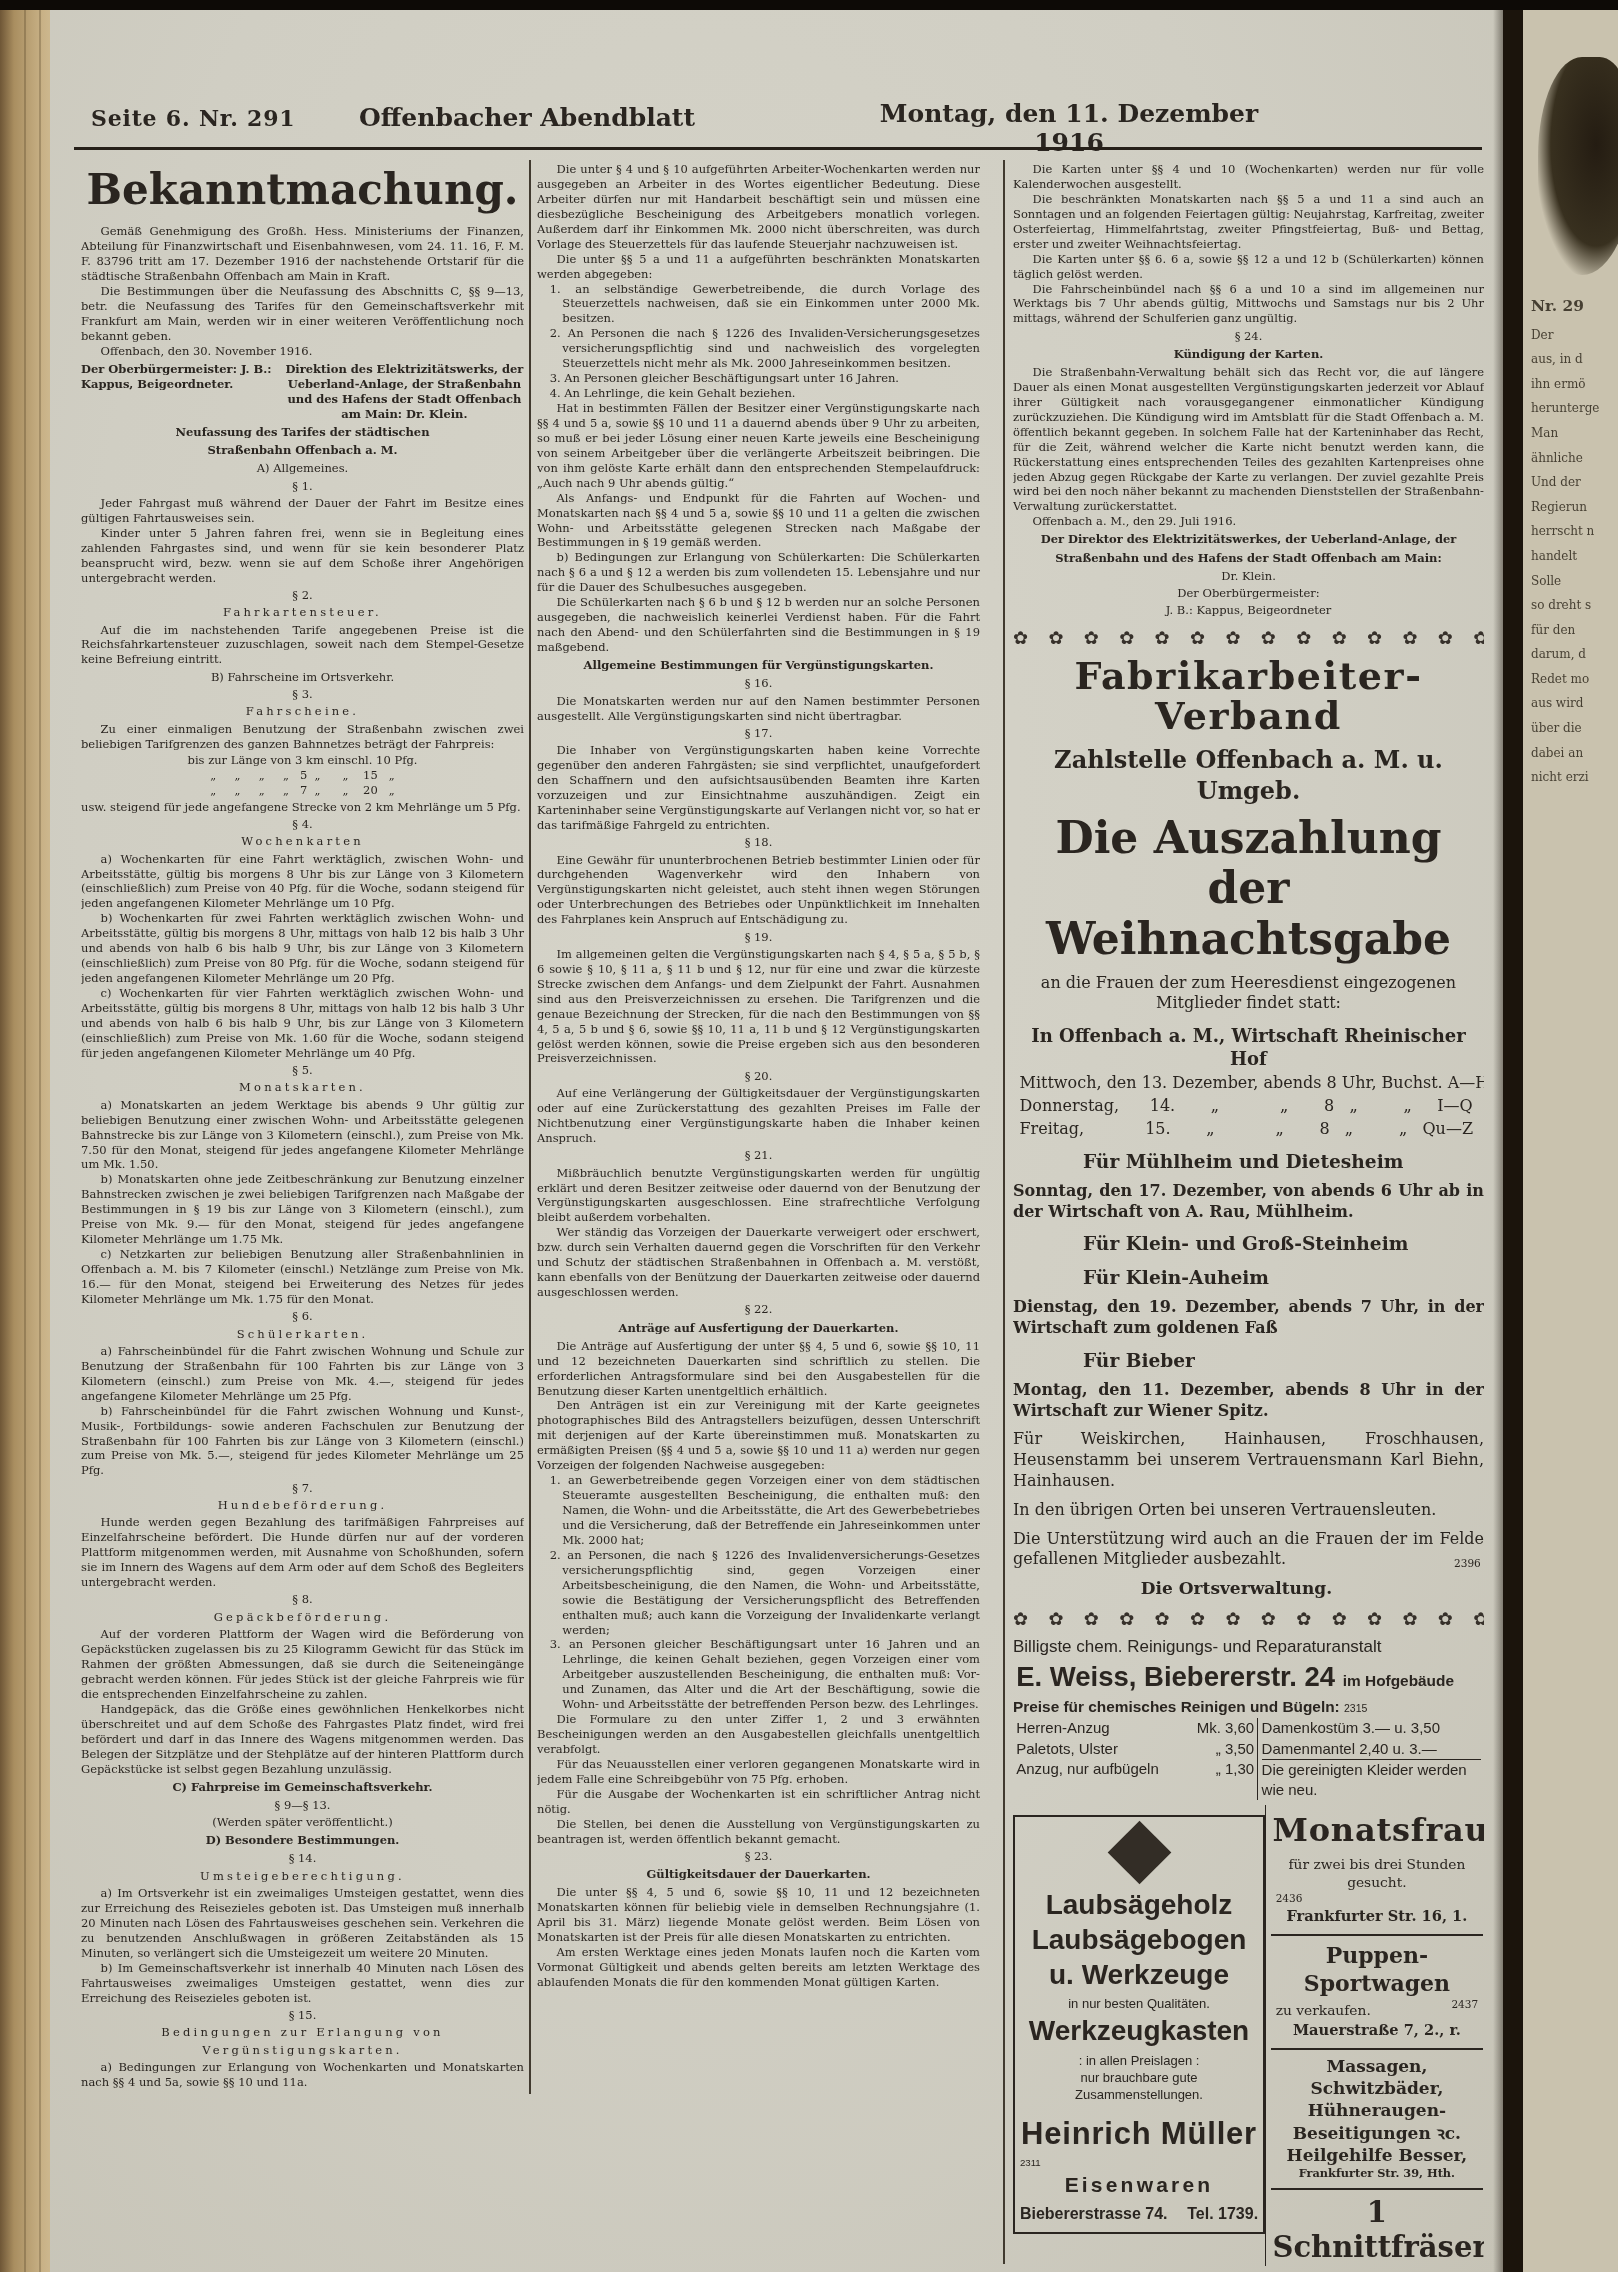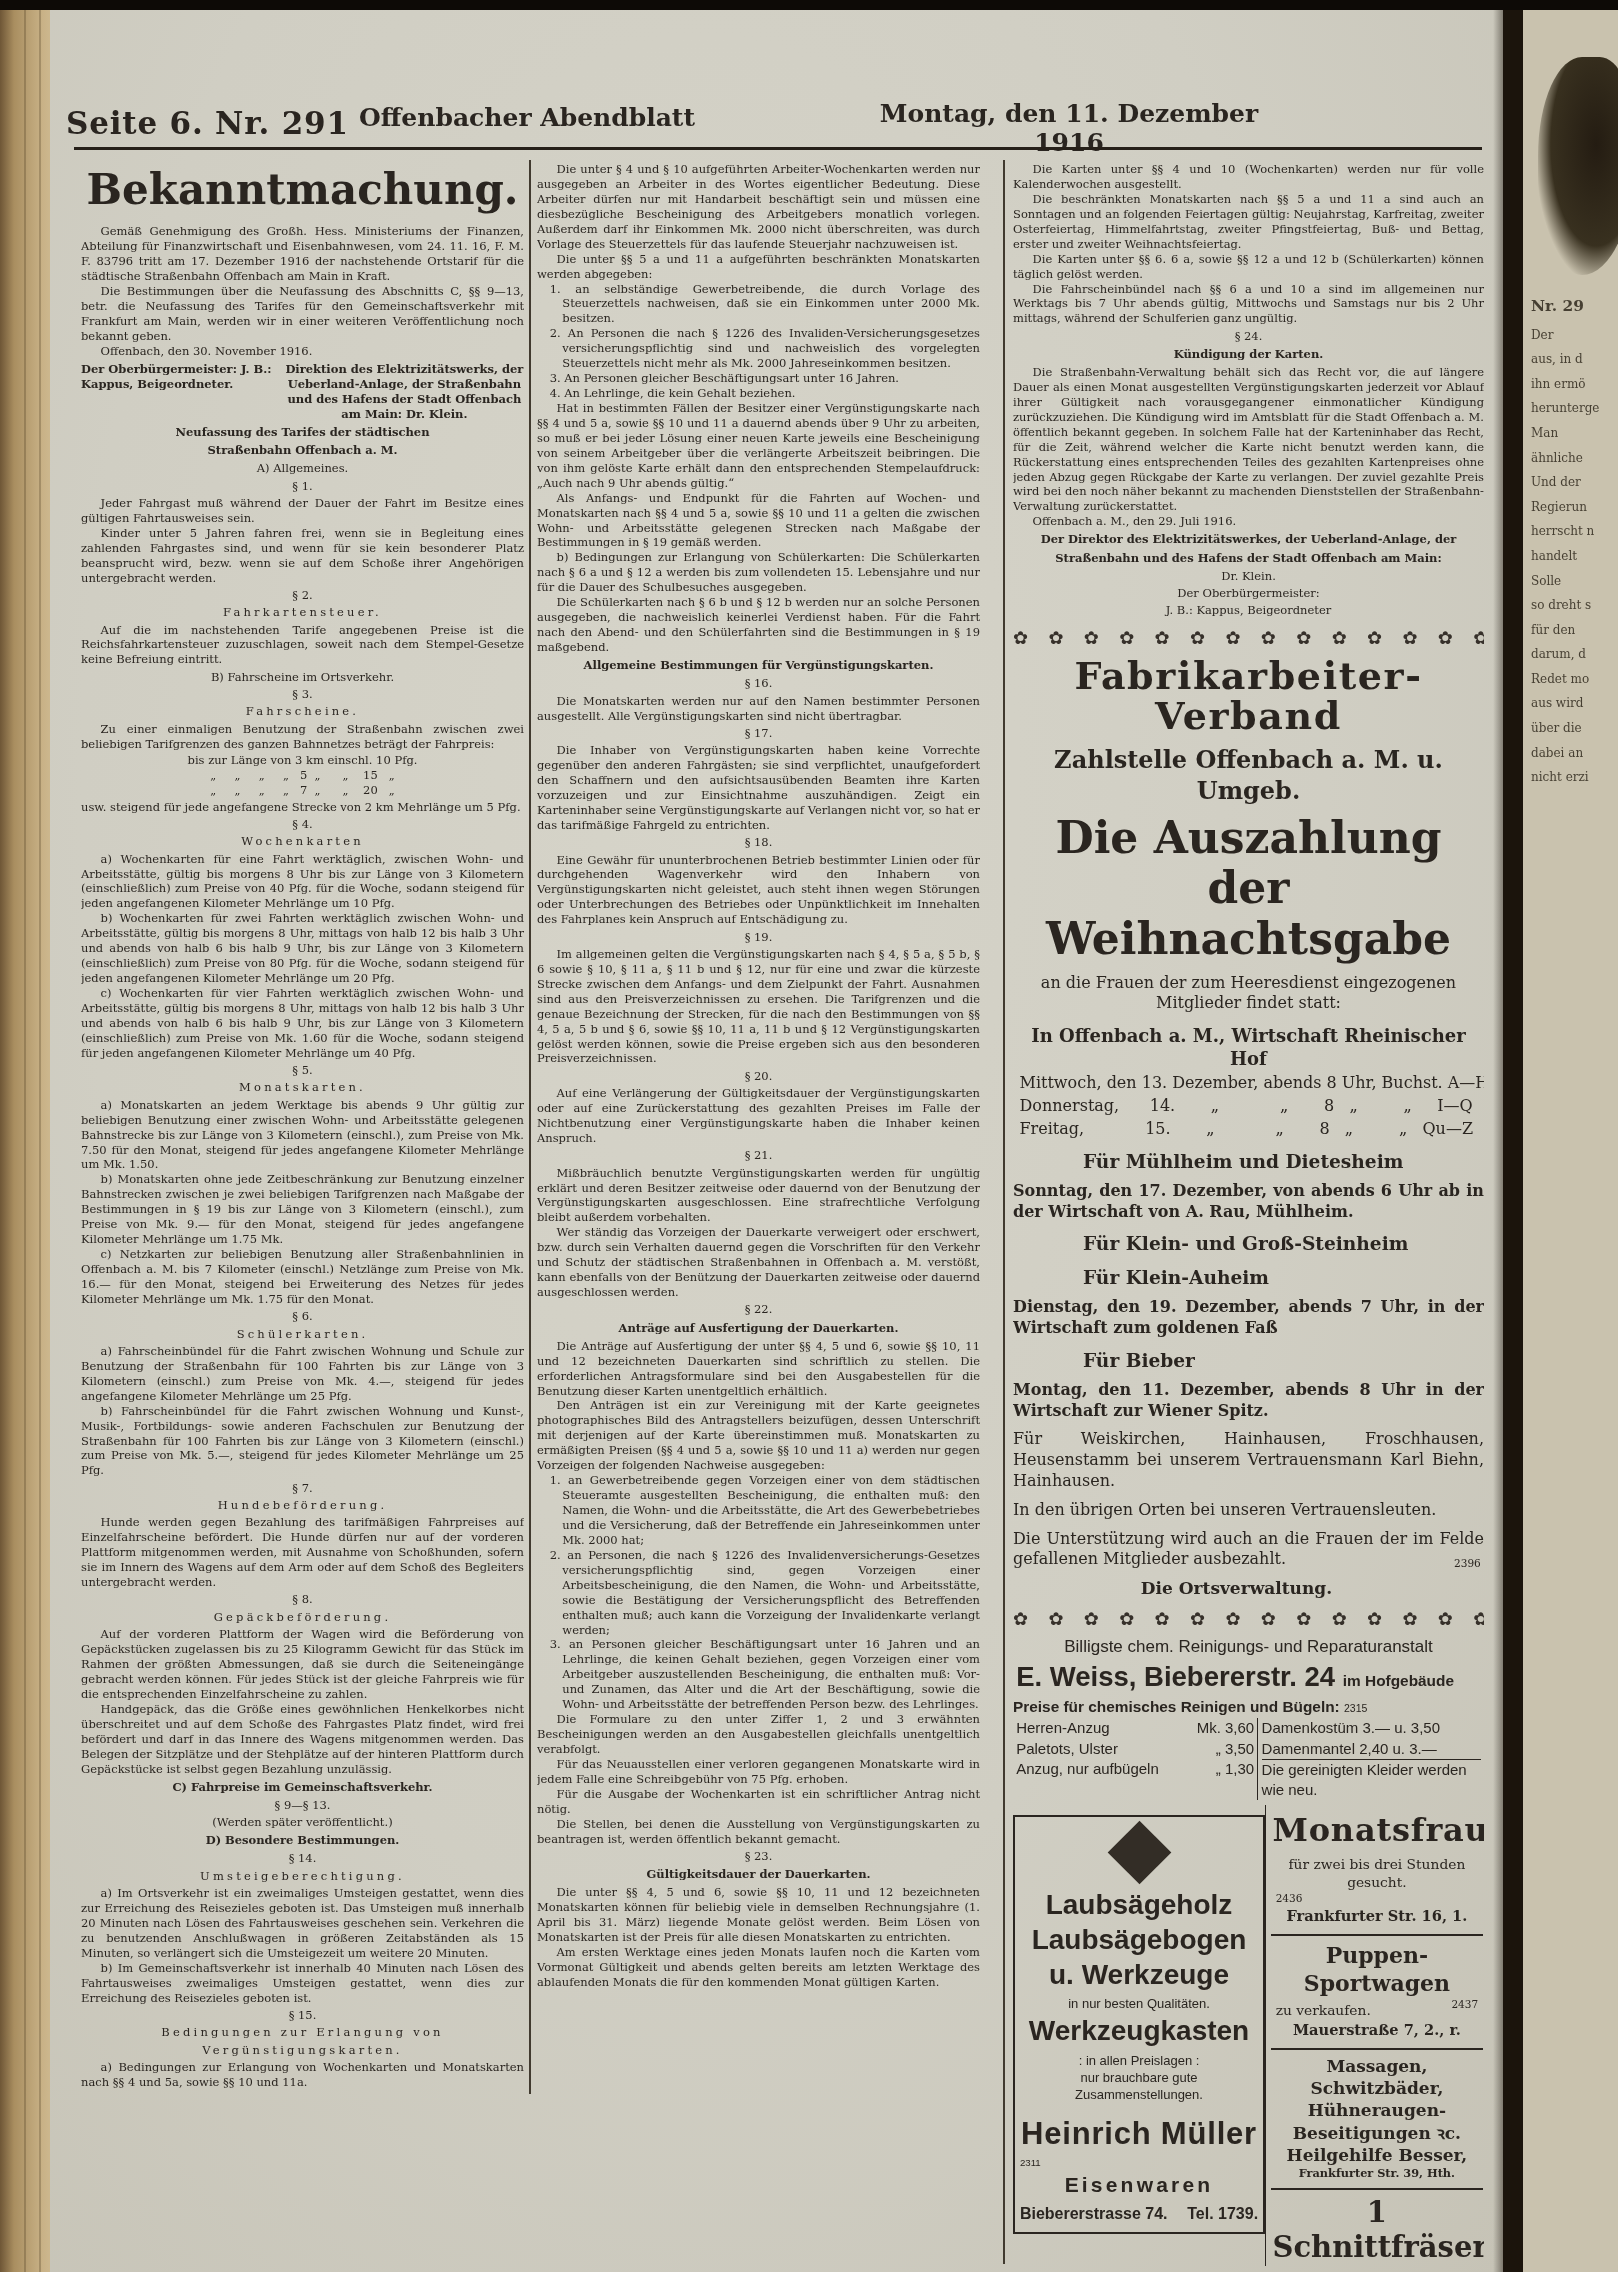--- a/index.html
+++ b/index.html
@@ -17,21 +17,21 @@
   .gutter{position:absolute;left:1493px;top:0;width:29px;height:100%;
     background:linear-gradient(90deg,rgba(27,20,12,0) 0%,rgba(27,20,12,.85) 70%,rgba(27,20,12,.95) 100%);}
   .next-page{position:absolute;left:1523px;top:0;width:95px;height:100%;background:#c9c2ae;overflow:hidden;}
   .next-page .blob{position:absolute;left:14.6px;top:57px;width:97px;height:218px;
     background:radial-gradient(ellipse at 60% 40%,#241c12 0%,#38301f 55%,rgba(56,48,31,0) 75%);
     border-radius:50% 40% 60% 50%;}
   .np-frags{position:absolute;left:8px;top:291px;width:84px;font-size:12px;line-height:2.05;color:#463f32;}
   .np-frags div{white-space:nowrap;overflow:hidden;}
   .np-frags div:first-child{font-weight:bold;font-size:15.4px;}
   
-  .hdr-left{position:absolute;left:16px;top:97px;font-size:31px;font-weight:bold;letter-spacing:0.8px;}
+  .hdr-left{position:absolute;left:41px;top:97px;font-size:22px;font-weight:bold;letter-spacing:0.8px;}
   .hdr-center{position:absolute;left:307px;top:95px;width:340px;text-align:center;font-size:25px;font-weight:bold;}
   .hdr-right{position:absolute;left:825px;top:91px;width:388px;text-align:center;font-size:25px;font-weight:bold;}
   .hdr-rule{position:absolute;left:24px;top:139px;width:1408px;height:0;border-top:3.2px solid #262019;}
   
   .col{position:absolute;top:154px;overflow:hidden;font-size:11.5px;line-height:1.3;}
   #col1{left:31px;width:443px;height:1938px;}
   #col2{left:487px;width:443px;height:2104px;}
   #col3{left:963px;width:471px;height:2104px;}
   .vrule{position:absolute;top:152px;width:1.6px;background:#413a2f;}
   #vr1{left:479px;height:1934px;}
@@ -61,21 +61,21 @@
   .fab .intro{font-size:16px;text-align:center;margin-top:8px;line-height:1.3;}
   .fab .place{font-size:18px;font-weight:bold;margin-top:9.7px;}
   .fab .sched{font-size:16px;white-space:pre;text-align:left;padding-left:6.5px;line-height:1.45;}
   .fab .sec-h{font-size:18.6px;font-weight:bold;text-align:left;padding-left:70px;margin-top:9.7px;}
   .fab .sec-p{font-size:16px;text-align:justify;margin-top:7px;line-height:1.3;font-weight:bold;}
   .fab .xtra{font-size:16px;text-align:justify;margin-top:8px;line-height:1.3;}
   .fab .sig{font-size:17px;font-weight:bold;text-align:center;padding-right:24px;margin-top:6.5px;}
   .fab .ref{font-size:10.5px;text-align:right;margin-top:-13px;padding-right:3.2px;}
   
   .weiss{font-family:"Liberation Sans","DejaVu Sans",sans-serif;margin-top:3.2px;}
-  .weiss .l1{font-size:17px;text-align:center;}
+  .weiss .l1{font-size:17px;text-align:left;}
   .weiss .l2{font-size:27.5px;font-weight:bold;text-align:left;padding-left:3.2px;margin-top:1.6px;}
   .weiss .l2 small{font-size:15.4px;font-weight:bold;}
   .weiss .l3{font-size:15.4px;font-weight:bold;margin-top:1.6px;}
   .weiss .l3 .ref{font-weight:normal;font-size:10.5px;}
   .weiss table{width:100%;border-collapse:collapse;font-size:15px;margin-top:1.6px;}
   .weiss td{padding:0 3.2px;vertical-align:top;line-height:1.35;}
   .weiss td.l{width:52%;border-right:1.6px solid #2a2520;}
   .weiss .row{display:flex;justify-content:space-between;}
   .weiss .foot{border-top:1.6px solid #2a2520;}
   

